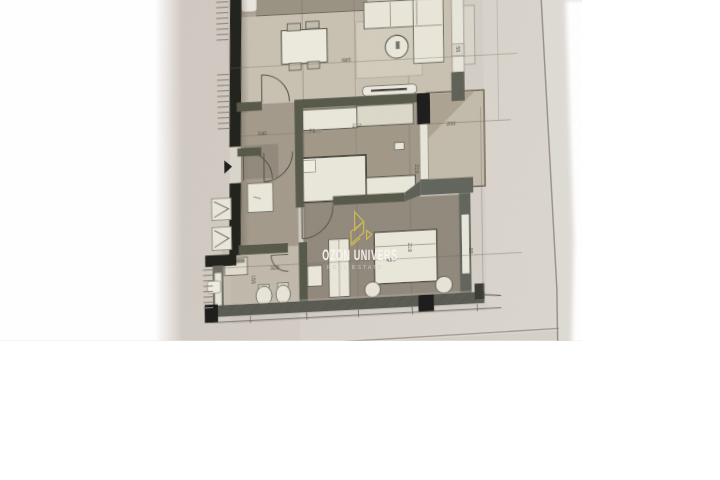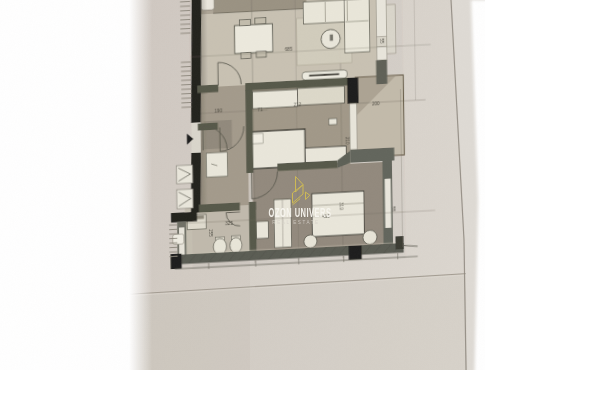--- a/index.html
+++ b/index.html
@@ -1,16 +1,16 @@
 <!DOCTYPE html>
 <html><head>
 <meta charset="utf-8">
 <style>
   html,body{margin:0;padding:0;background:#fff;}
-  #stage{width:600px;height:370px;position:relative;overflow:hidden;font-family:"Liberation Sans",sans-serif;}
+  #stage{width:600px;height:284px;position:relative;overflow:hidden;font-family:"Liberation Sans",sans-serif;}
 </style>
 </head>
 <body>
 <div id="stage">
 <svg width="600" height="400" viewBox="0 0 600 400" xmlns="http://www.w3.org/2000/svg">
 <defs>
   <linearGradient id="paperg" x1="0" y1="0" x2="1" y2="0.25">
     <stop offset="0" stop-color="#d4cec7"></stop>
     <stop offset="0.45" stop-color="#d9d4cd"></stop>
     <stop offset="1" stop-color="#dfdbd5"></stop>

